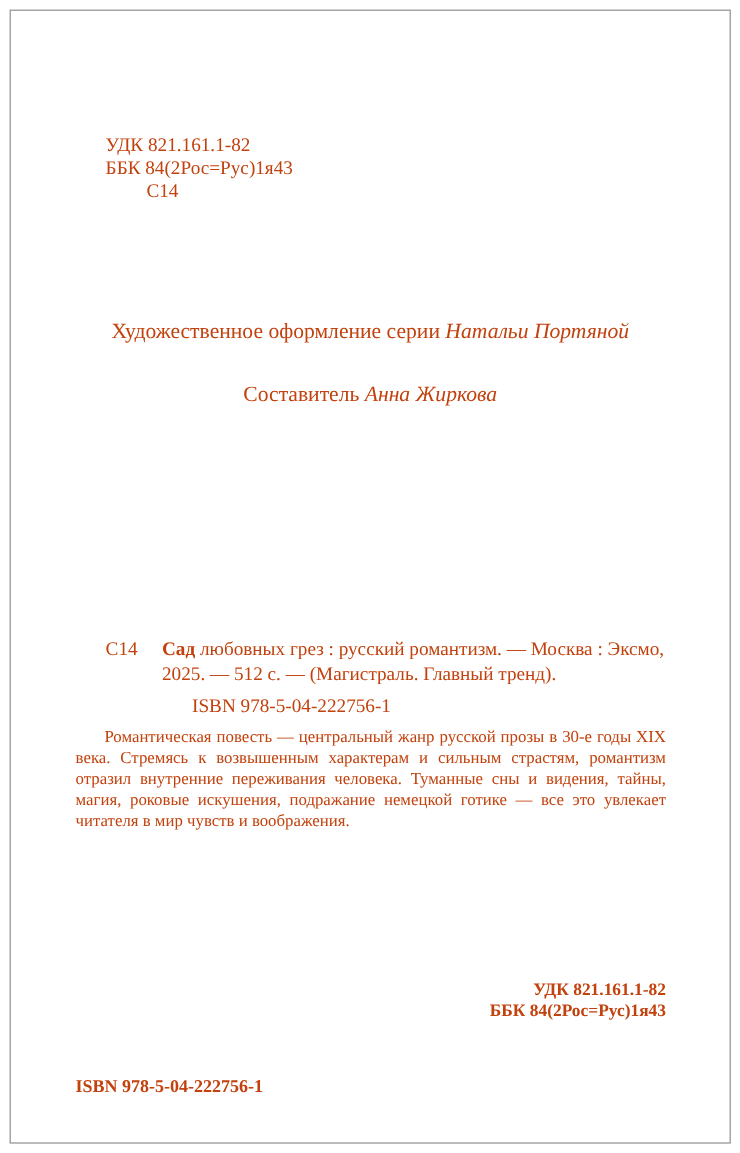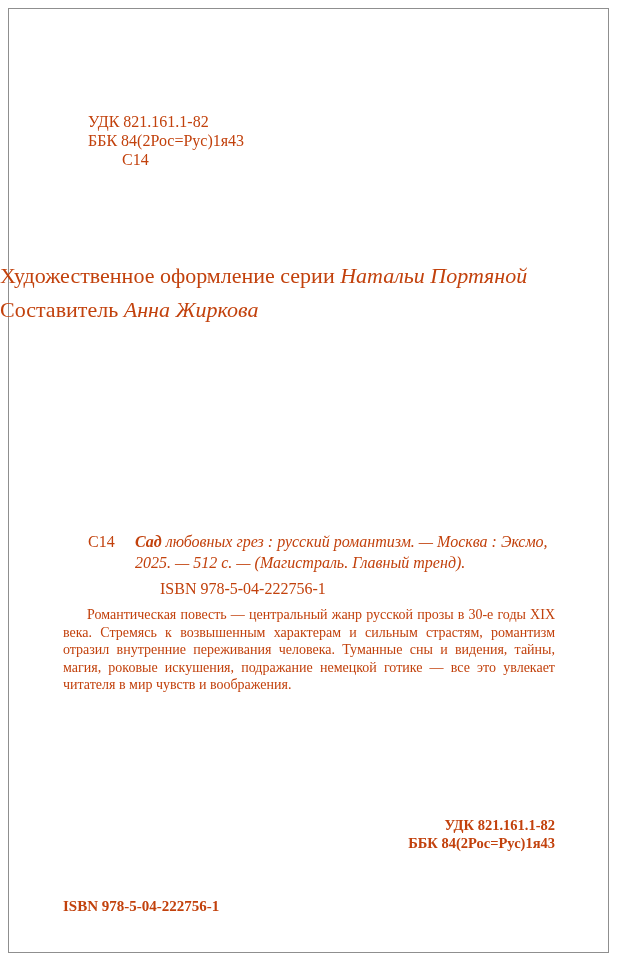--- a/index.html
+++ b/index.html
@@ -27,37 +27,38 @@
     font-size: 16px;
     line-height: 19px;
     white-space: nowrap;
   }
   .top-codes .author-sign { margin-left: 34px; }
 
   .credits {
     position: absolute;
     left: 0; right: 0;
     top: 266px;
-    font-size: 22px;
+    text-align: center;
+    font-size: 18px;
     line-height: 20px;
   }
-  .credits .credit-line2 { margin-top: 14px; }
+  .credits .credit-line2 { margin-top: 32px; }
   .it { font-style: italic; }
   .bold { font-weight: bold; }
 
   .catalog {
     position: absolute;
     left: 88px;
     top: 531px;
     font-size: 16px;
     line-height: 21px;
   }
   .catalog-row { display: flex; }
   .catalog-code { width: 47px; flex: none; }
-  .catalog-entry { width: 421px; font-style: italic; }
+  .catalog-entry { width: 421px; }
   .catalog-isbn { margin-left: 72px; margin-top: 5px; }
 
   .annotation {
     position: absolute;
     left: 63px;
     top: 606px;
     width: 492px;
     font-size: 14px;
     line-height: 17.5px;
     text-align: justify;

